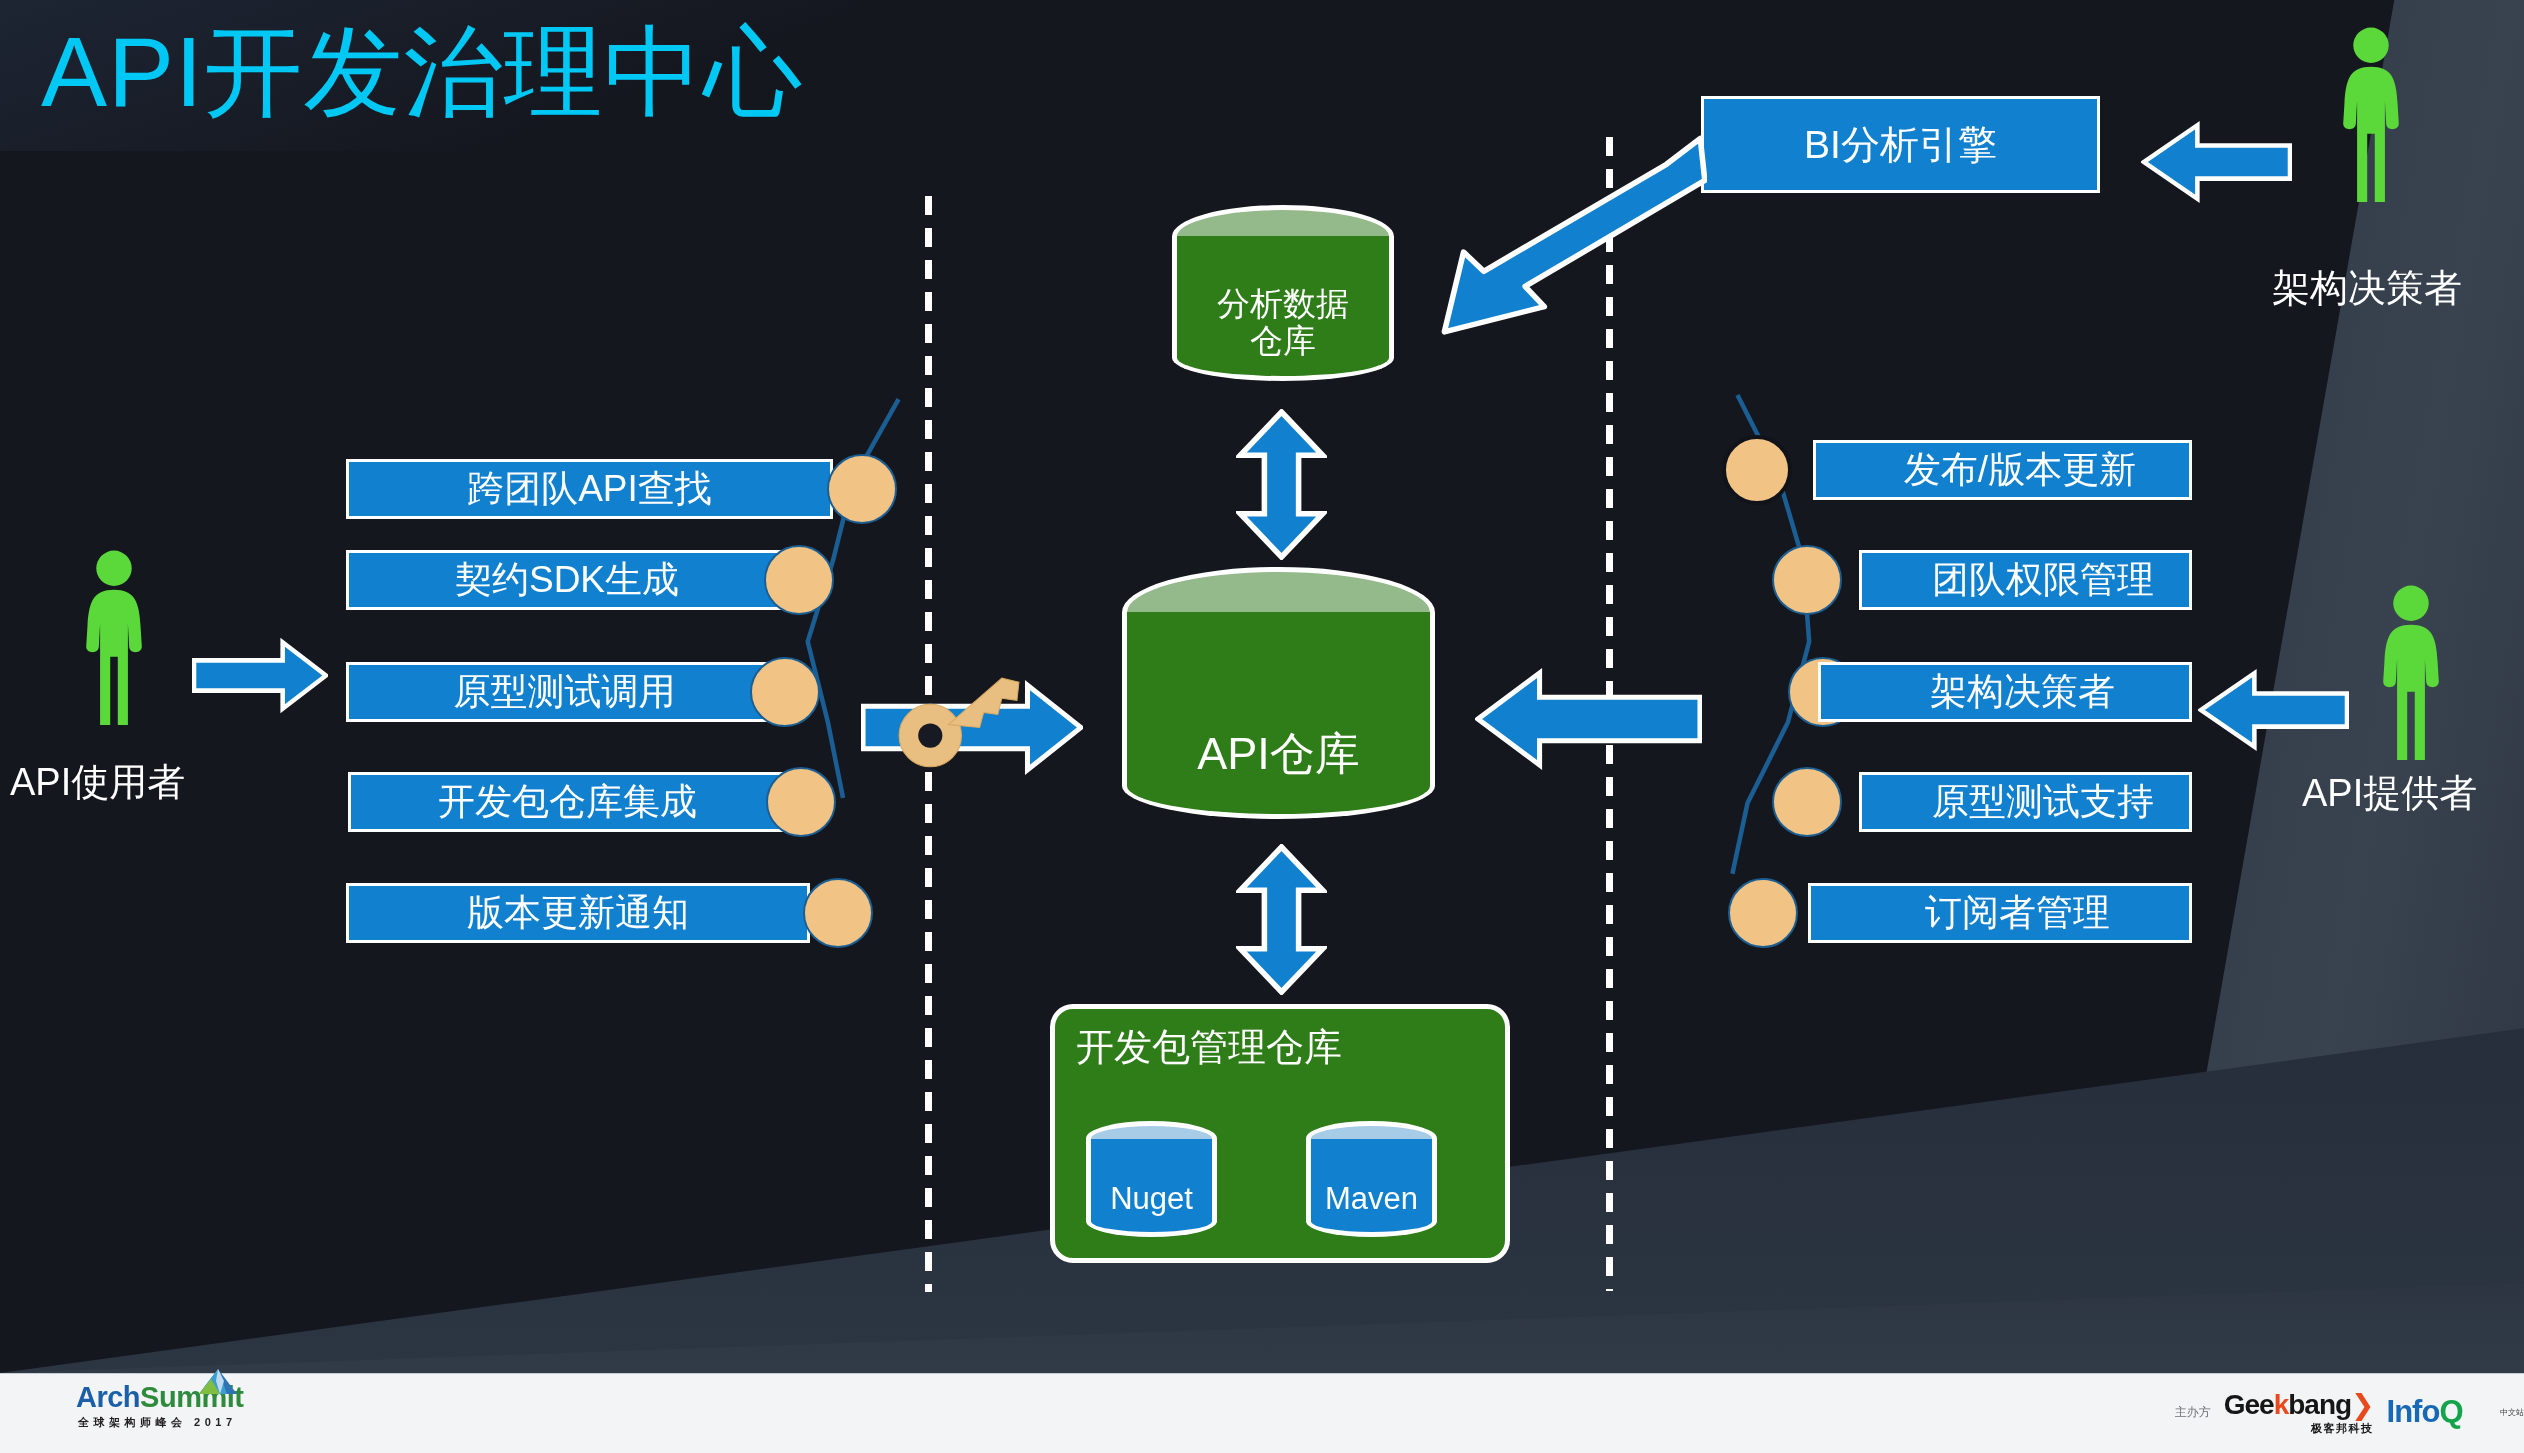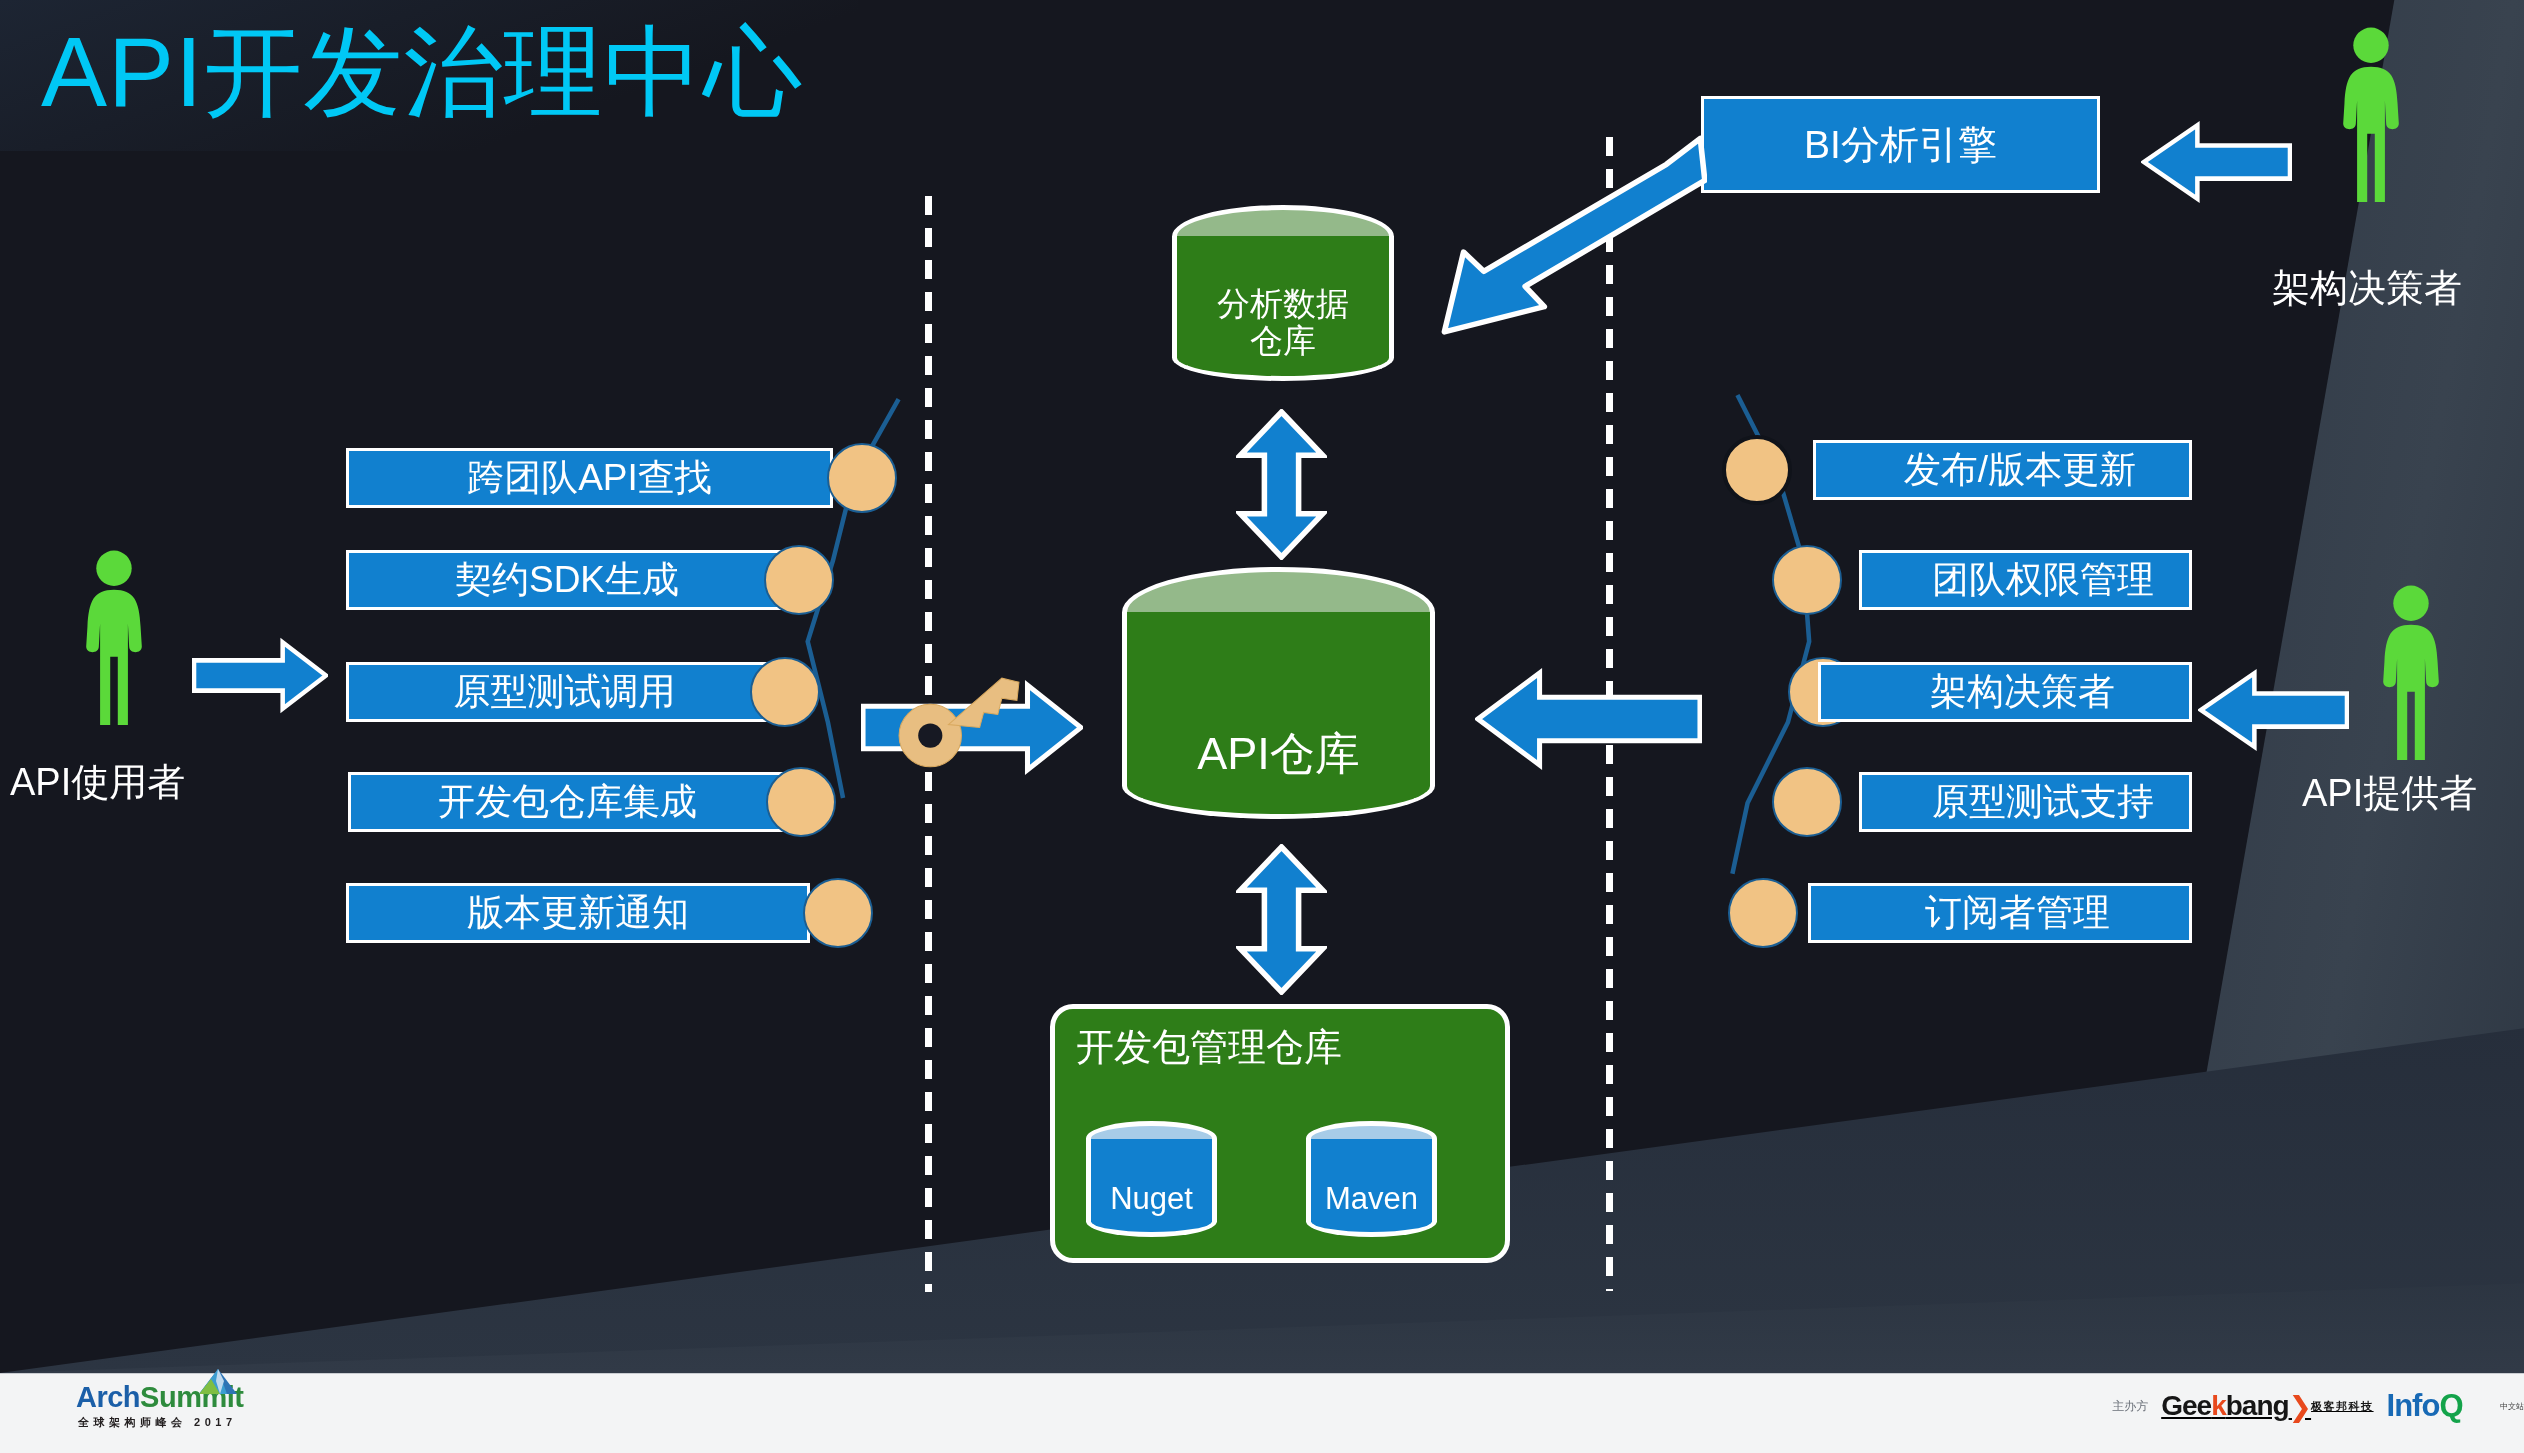--- a/index.html
+++ b/index.html
@@ -169,21 +169,21 @@
   .as-mountain { position: absolute; right: 5px; top: -13px; }
   .as-row2 {
     font-size: 11px; color: #231f20; letter-spacing: 4.5px; font-weight: bold;
     margin-top: 1px; margin-left: 2px;
   }
   #sponsor-logos {
     position: absolute; right: 61px; top: 14px;
     display: flex; align-items: center; gap: 13px;
   }
   #sponsor-label { font-size: 12px; color: #6b7079; }
-  .geek-wrap { display: flex; flex-direction: row; align-items: center; text-decoration: underline; }
+  .geek-wrap { display: flex; flex-direction: column; align-items: flex-end; }
   .geek-main { font-size: 28px; font-weight: bold; color: #161616; letter-spacing:-1px; display:flex; align-items:center; }
   .geek-k { color: #E8491D; }
   .geek-arrow { color:#E8491D; }
   .geek-sub { font-size: 11px; color: #161616; letter-spacing: 1.5px; font-weight:bold; }
   .infoq-wrap { display:flex; align-items: baseline; }
   .infoq-info { font-size: 31px; font-weight: bold; color:#1769B5; letter-spacing:-1px; }
   .infoq-q { font-size: 31px; font-weight: bold; color:#13A34A; letter-spacing:-1px; }
   .infoq-cn { font-size: 8px; color:#444; margin-left:1.5px; align-self:center;padding-left:36px;}
 </style>
 </head>
@@ -216,21 +216,21 @@
       <polygon points="4,50 180,50 180,14 266,80 180,146 180,110 4,110" fill="#1180CF" stroke="#ffffff" stroke-width="9"></polygon>
     </svg>
   </div>
 
   <div class="connector" style="left:747px; top:389px;">
     <svg width="182" height="606" viewBox="0 0 360 1200">
       <polyline points="300,20 210,180 170,340 120,500 160,660 190,810" fill="none" stroke="#1B5E93" stroke-width="9"></polyline>
     </svg>
   </div>
 
-  <div class="feature-row" style="left:346px; top:448px; width:550px;padding-left:12px;">
+  <div class="feature-row" style="left:346px; top:459px; width:550px;padding-left:12px;">
     <div class="feature-box left-side" style="width:487px;">跨团队API查找</div>
     <div class="feature-dot" style="left:481px;"></div>
   </div>
 
   <div class="feature-row" style="left:346px; top:550px; width:550px;">
     <div class="feature-box left-side" style="width:442px;">契约SDK生成</div>
     <div class="feature-dot" style="left:418px;"></div>
   </div>
 
   <div class="feature-row" style="left:346px; top:662px; width:550px;">

